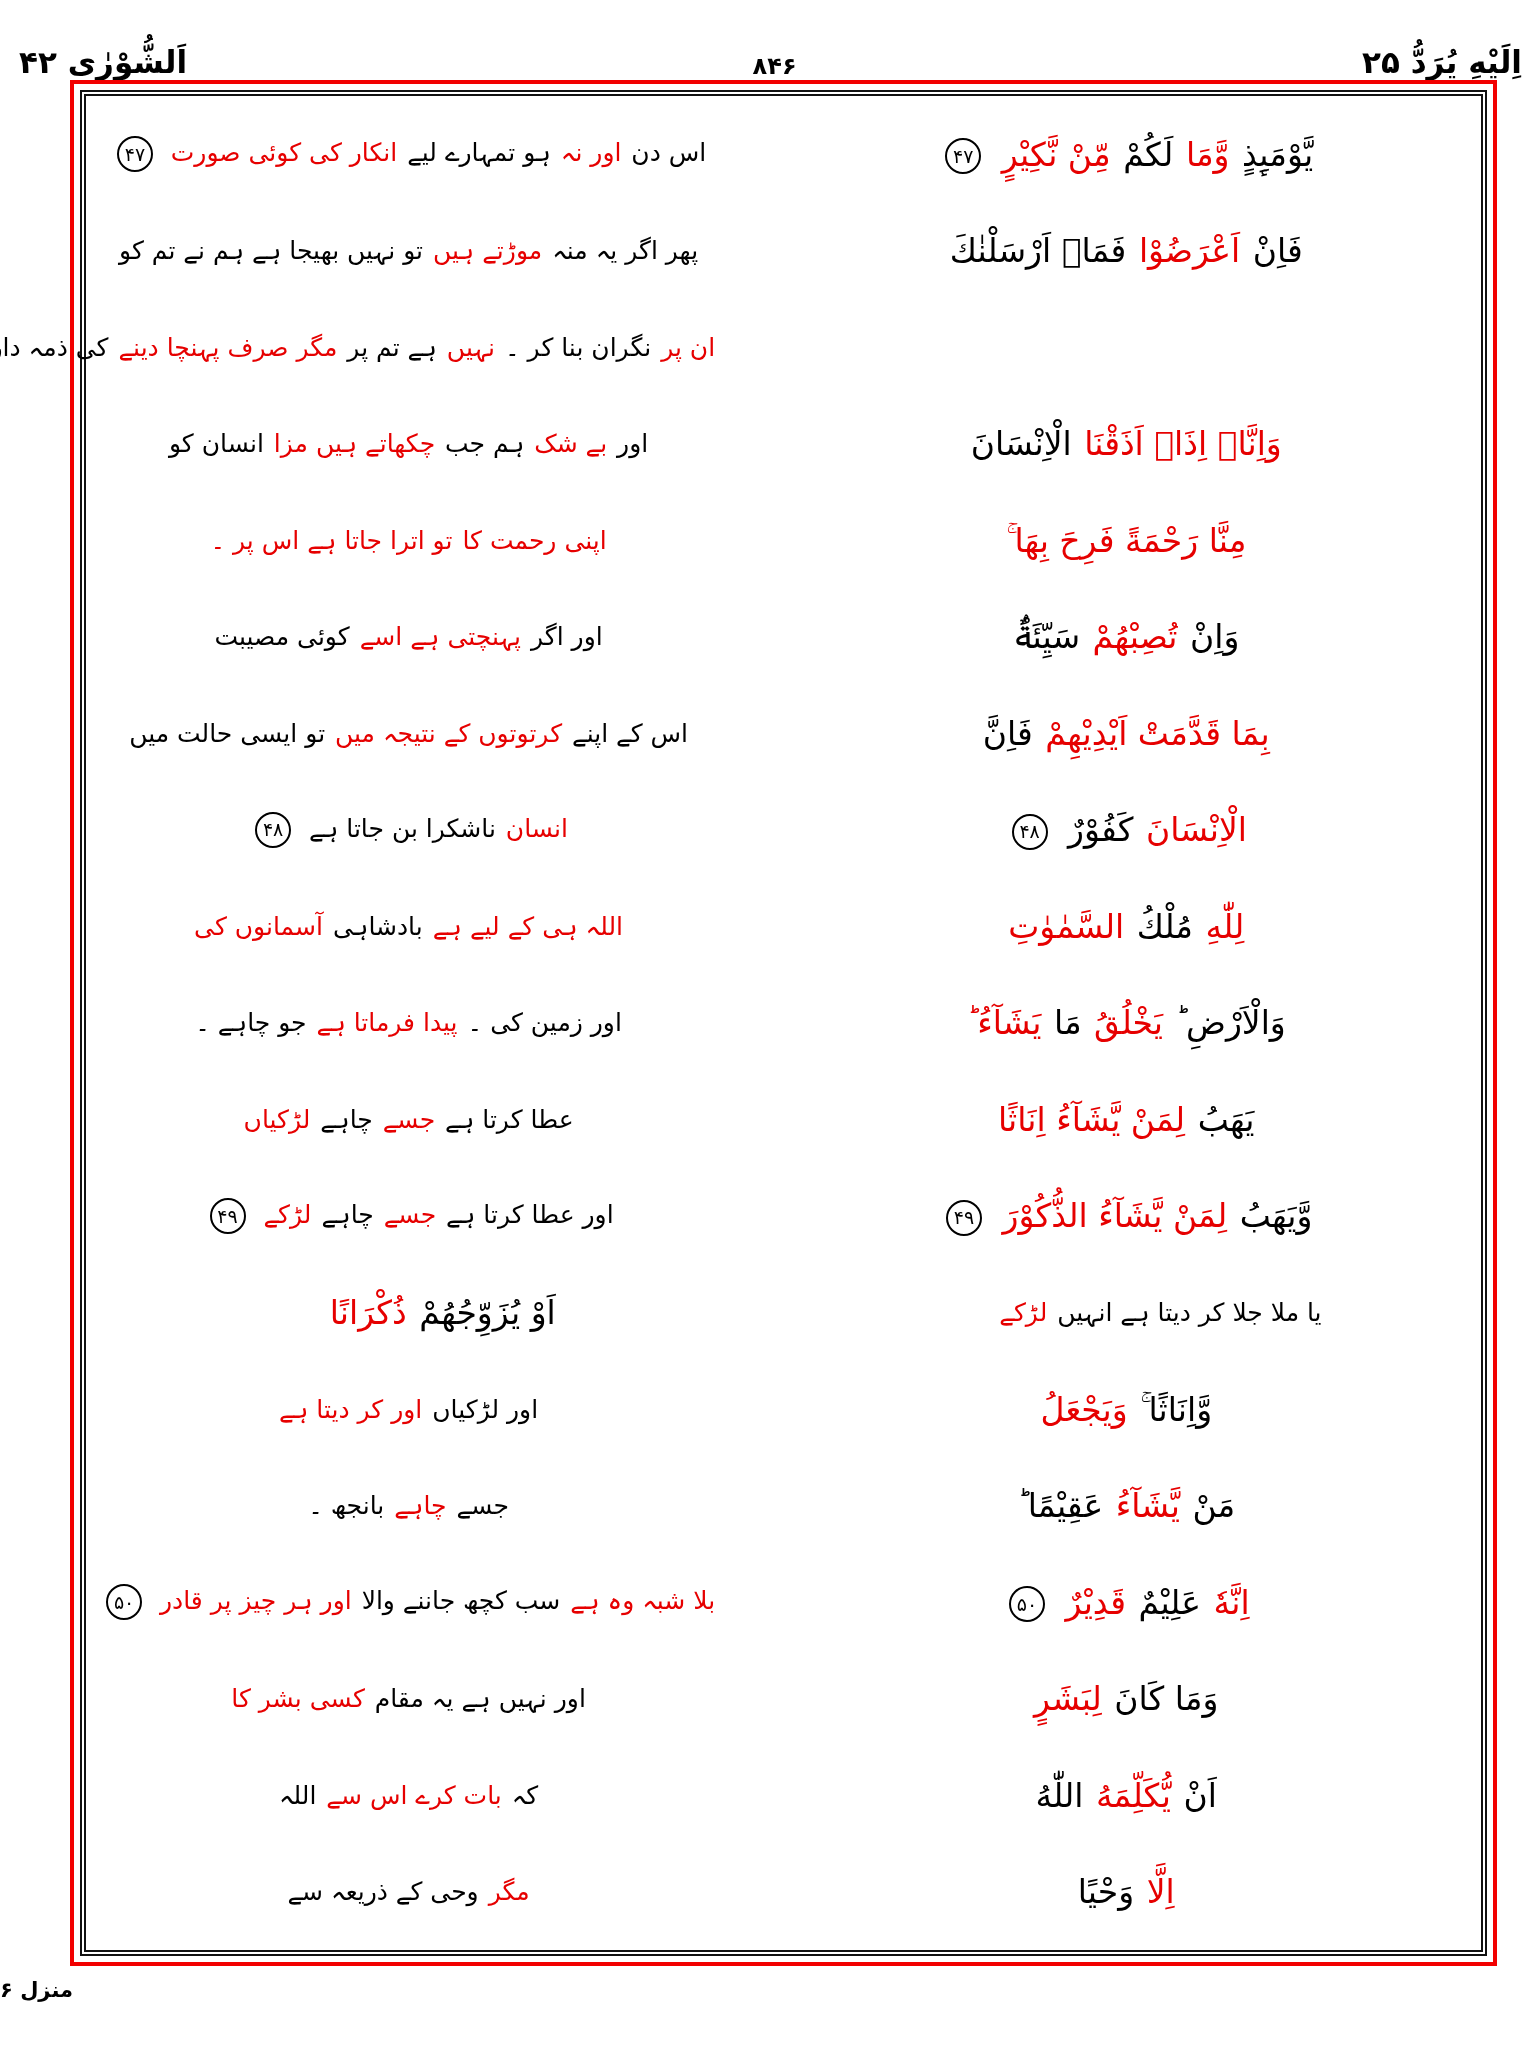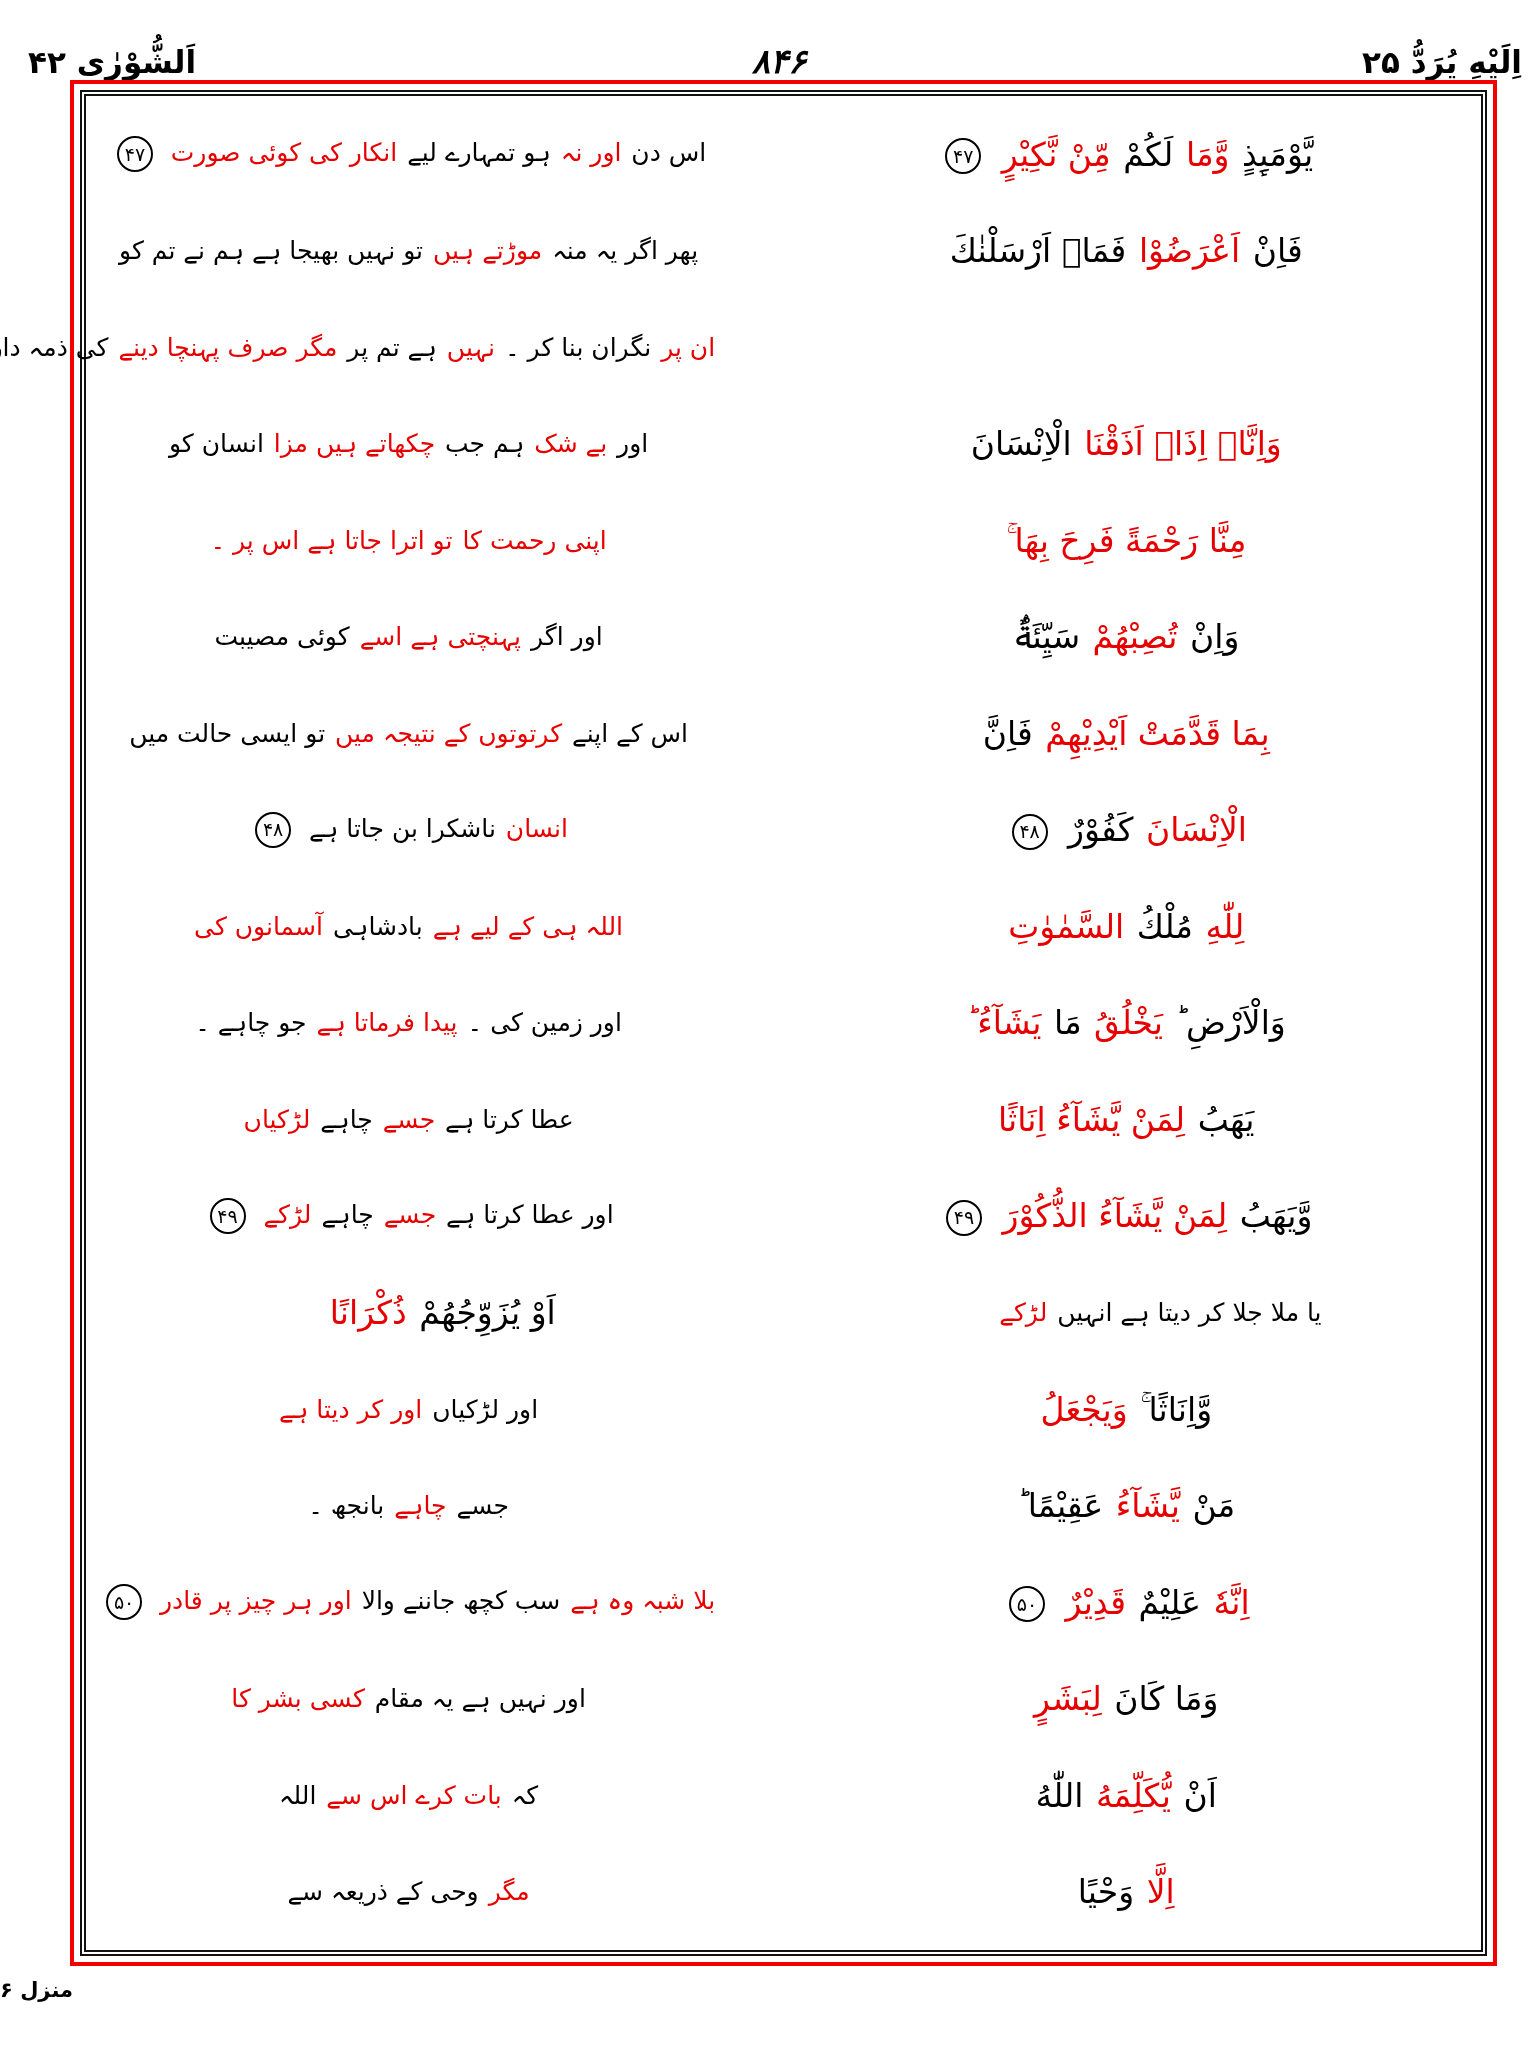--- a/index.html
+++ b/index.html
@@ -8,25 +8,25 @@
     --frame-red:#f20000;
   }
   *{box-sizing:border-box;}
   html,body{margin:0;padding:0;width:1536px;height:2048px;background:#ffffff;overflow:hidden;}
   body{font-family:"DejaVu Sans",sans-serif;color:var(--ink);}
 
   
   .page-header{
     position:absolute;top:10px;left:0;right:0;height:68px;
     display:flex;justify-content:space-between;align-items:flex-end;
-    padding:0 14px 0 28px;
+    padding:0 14px 0 19px;
     font-size:31px;font-weight:bold;
   }
   .page-header .h-item{direction:rtl;white-space:nowrap;line-height:1;}
-  .page-header .h-center{font-size:34px;letter-spacing:1px;font-style:italic;}
+  .page-header .h-center{font-size:24px;letter-spacing:1px;}
 
   
   .frame-red{
     position:absolute;left:70px;top:80px;width:1427px;height:1886px;
     border:4px solid var(--frame-red);
     background:#ffffff;
   }
   .frame-black{
     position:absolute;left:6px;top:6px;right:6px;bottom:6px;
     border:6px double #111111;

